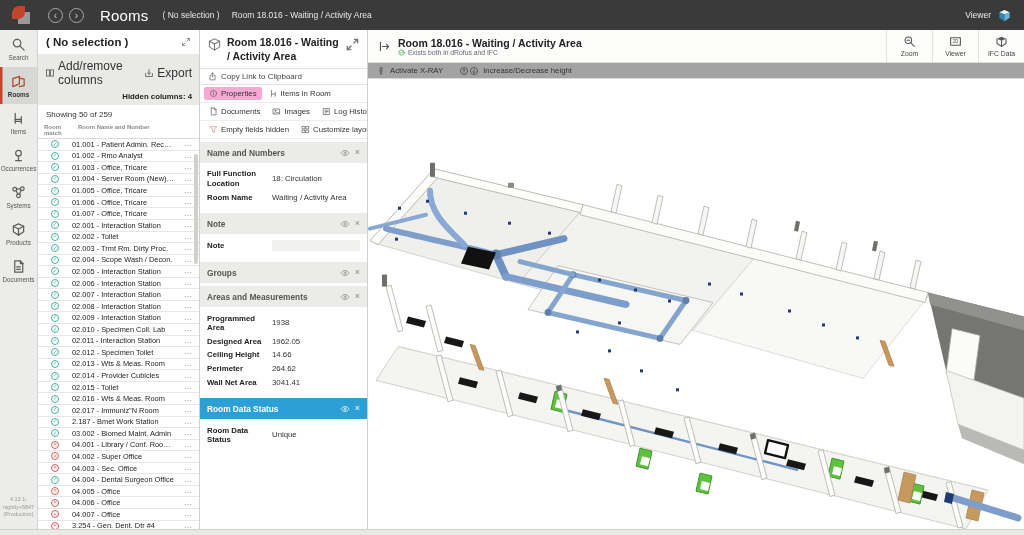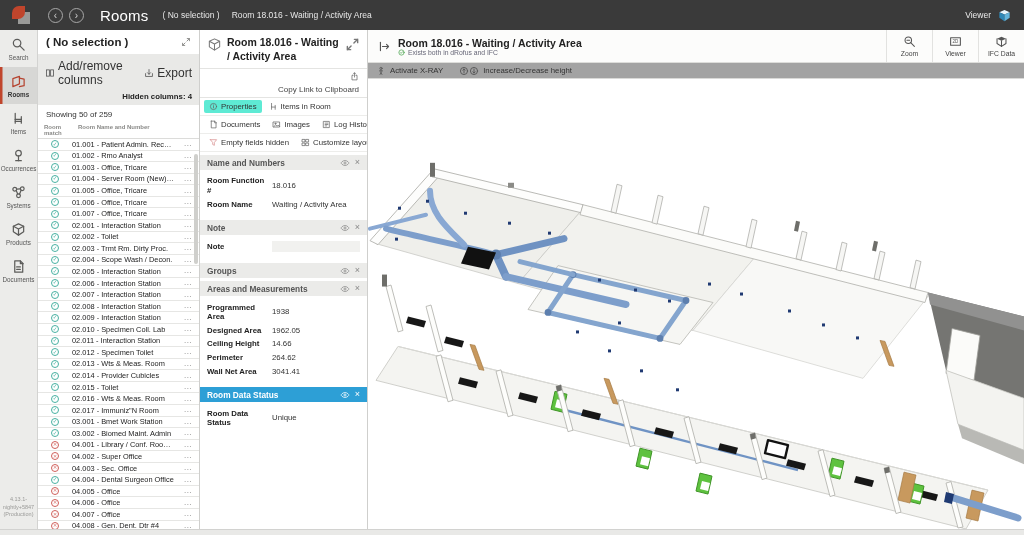--- a/index.html
+++ b/index.html
@@ -57,30 +57,30 @@
   .row-status.err{border-color:#d05f5a;color:#d05f5a;}
   .row-name{font-size:7.4px;color:#222;white-space:nowrap;overflow:hidden;text-overflow:ellipsis;padding-right:3px;}
   .row-menu{justify-self:center;color:#777;font-size:8px;letter-spacing:.5px;line-height:4px;cursor:pointer;}
   .lp-scroll{position:absolute;right:1px;top:124px;width:4px;height:110px;background:#cfcfcc;border-radius:2px;}
 
   
   .props-panel{width:168px;background:#fff;border-right:1px solid #cfcfcd;display:flex;flex-direction:column;overflow:hidden;}
   .pp-head{display:flex;gap:5px;padding:6px 7px 5px;}
   .pp-head .icon{width:15px;height:15px;color:#777;margin-top:1px;}
   .pp-title{flex:1;font-size:10.5px;font-weight:bold;color:#222;line-height:1.3;}
-  .pp-copy{display:flex;align-items:flex-end;gap:4px;border-top:1px solid #e4e4e2;border-bottom:1px solid #e4e4e2;
-    padding:3px 8px;font-size:8px;color:#444;cursor:pointer;flex-direction:column;}
+  .pp-copy{display:flex;align-items:flex-start;gap:4px;border-top:1px solid #e4e4e2;border-bottom:1px solid #e4e4e2;
+    padding:3px 8px;font-size:8px;color:#444;cursor:pointer;}
   .pp-copy .icon{width:9px;height:9px;color:#666;}
   .tabrow{display:flex;gap:2px;padding:2px 4px;border-bottom:1px solid #ededeb;flex-wrap:nowrap;}
   .tab{display:flex;align-items:center;gap:3px;padding:2px 5px;font-size:7.8px;color:#333;border-radius:2px;cursor:pointer;white-space:nowrap;}
   .tab .icon{width:9px;height:9px;color:#666;}
-  .tab.active{background:#5eead4;}
+  .tab.active{background:#f9a8d4;}
   .tab .funnel-c{color:#d98f8f;}
   .pp-sections{flex:1;overflow:hidden;}
-  .sec-head{height:15px;background:#ebebe9;display:flex;align-items:center;gap:5px;padding:0 7px;margin-top:3px;}
+  .sec-head{height:21px;background:#ebebe9;display:flex;align-items:center;gap:5px;padding:0 7px;margin-top:3px;}
   .sec-head .t{flex:1;font-size:8.3px;font-weight:bold;color:#555;}
   .sec-head .icon{width:10px;height:8px;color:#888;cursor:pointer;}
   .sec-x{font-size:9px;color:#888;cursor:pointer;line-height:1;}
   .sec-head.hl{background:#2d9fd6;}
   .sec-head.hl .t,.sec-head.hl .icon,.sec-head.hl .sec-x{color:#fff;}
   .sec-body{padding:4px 7px 6px;}
   .field{display:grid;grid-template-columns:58px 1fr;column-gap:7px;align-items:center;padding:2.2px 0;}
   .f-label{font-size:7.8px;font-weight:bold;color:#222;line-height:1.2;}
   .f-value{font-size:7.8px;color:#333;line-height:1.2;display:flex;align-items:center;gap:4px;}
   .f-input{height:11px;background:#f1f1ef;flex:1;}
@@ -368,21 +368,21 @@
     <span class="row-name">02.016 - Wts &amp; Meas. Room</span>
     <span class="row-menu">...</span>
   </div>
         <div class="row">
     <span class="row-status ok">✓</span>
     <span class="row-name">02.017 - Immuniz"N Room</span>
     <span class="row-menu">...</span>
   </div>
         <div class="row">
     <span class="row-status ok">✓</span>
-    <span class="row-name">03.001 - Bmet Work Station</span>
+    <span class="row-name">2.187 - Bmet Work Station</span>
     <span class="row-menu">...</span>
   </div>
         <div class="row">
     <span class="row-status ok">✓</span>
     <span class="row-name">03.002 - Biomed Maint. Admin</span>
     <span class="row-menu">...</span>
   </div>
         <div class="row">
     <span class="row-status err">×</span>
     <span class="row-name">04.001 - Library / Conf. Room H...</span>
@@ -413,21 +413,21 @@
     <span class="row-name">04.006 - Office</span>
     <span class="row-menu">...</span>
   </div>
         <div class="row">
     <span class="row-status err">×</span>
     <span class="row-name">04.007 - Office</span>
     <span class="row-menu">...</span>
   </div>
         <div class="row">
     <span class="row-status err">×</span>
-    <span class="row-name">04.008 - Gen. Dent. Dtr #4</span>
+    <span class="row-name">3.254 - Gen. Dent. Dtr #4</span>
     <span class="row-menu">...</span>
   </div>
         <div class="row">
     <span class="row-status err">×</span>
     <span class="row-name">2.294 - Gen. Dent. Dtr #5</span>
     <span class="row-menu">...</span>
   </div>
       </div>
     <div class="lp-scroll"></div>
   </section>
@@ -537,22 +537,22 @@
       <span class="icon eye">
         <svg viewBox="0 0 16 12" fill="none" stroke="currentColor" stroke-width="1.2">
                 <path d="M1.5 6s2.5-4 6.5-4 6.5 4 6.5 4-2.5 4-6.5 4S1.5 6 1.5 6z"></path>
                 <circle cx="8" cy="6" r="1.7"></circle>
               </svg>
       </span>
       <span class="sec-x">×</span>
     </div>
     <div class="sec-body">
             <div class="field">
-    <span class="f-label">Room Function #</span>
-    <span class="f-value">18.016</span>
+    <span class="f-label">Full Function Location</span>
+    <span class="f-value">18: Circulation</span>
   </div>
             <div class="field">
     <span class="f-label">Room Name</span>
     <span class="f-value">Waiting / Activity Area</span>
   </div>
           </div>
   </div>
         <div class="sec">
     <div class="sec-head">
       <span class="t">Note</span>

